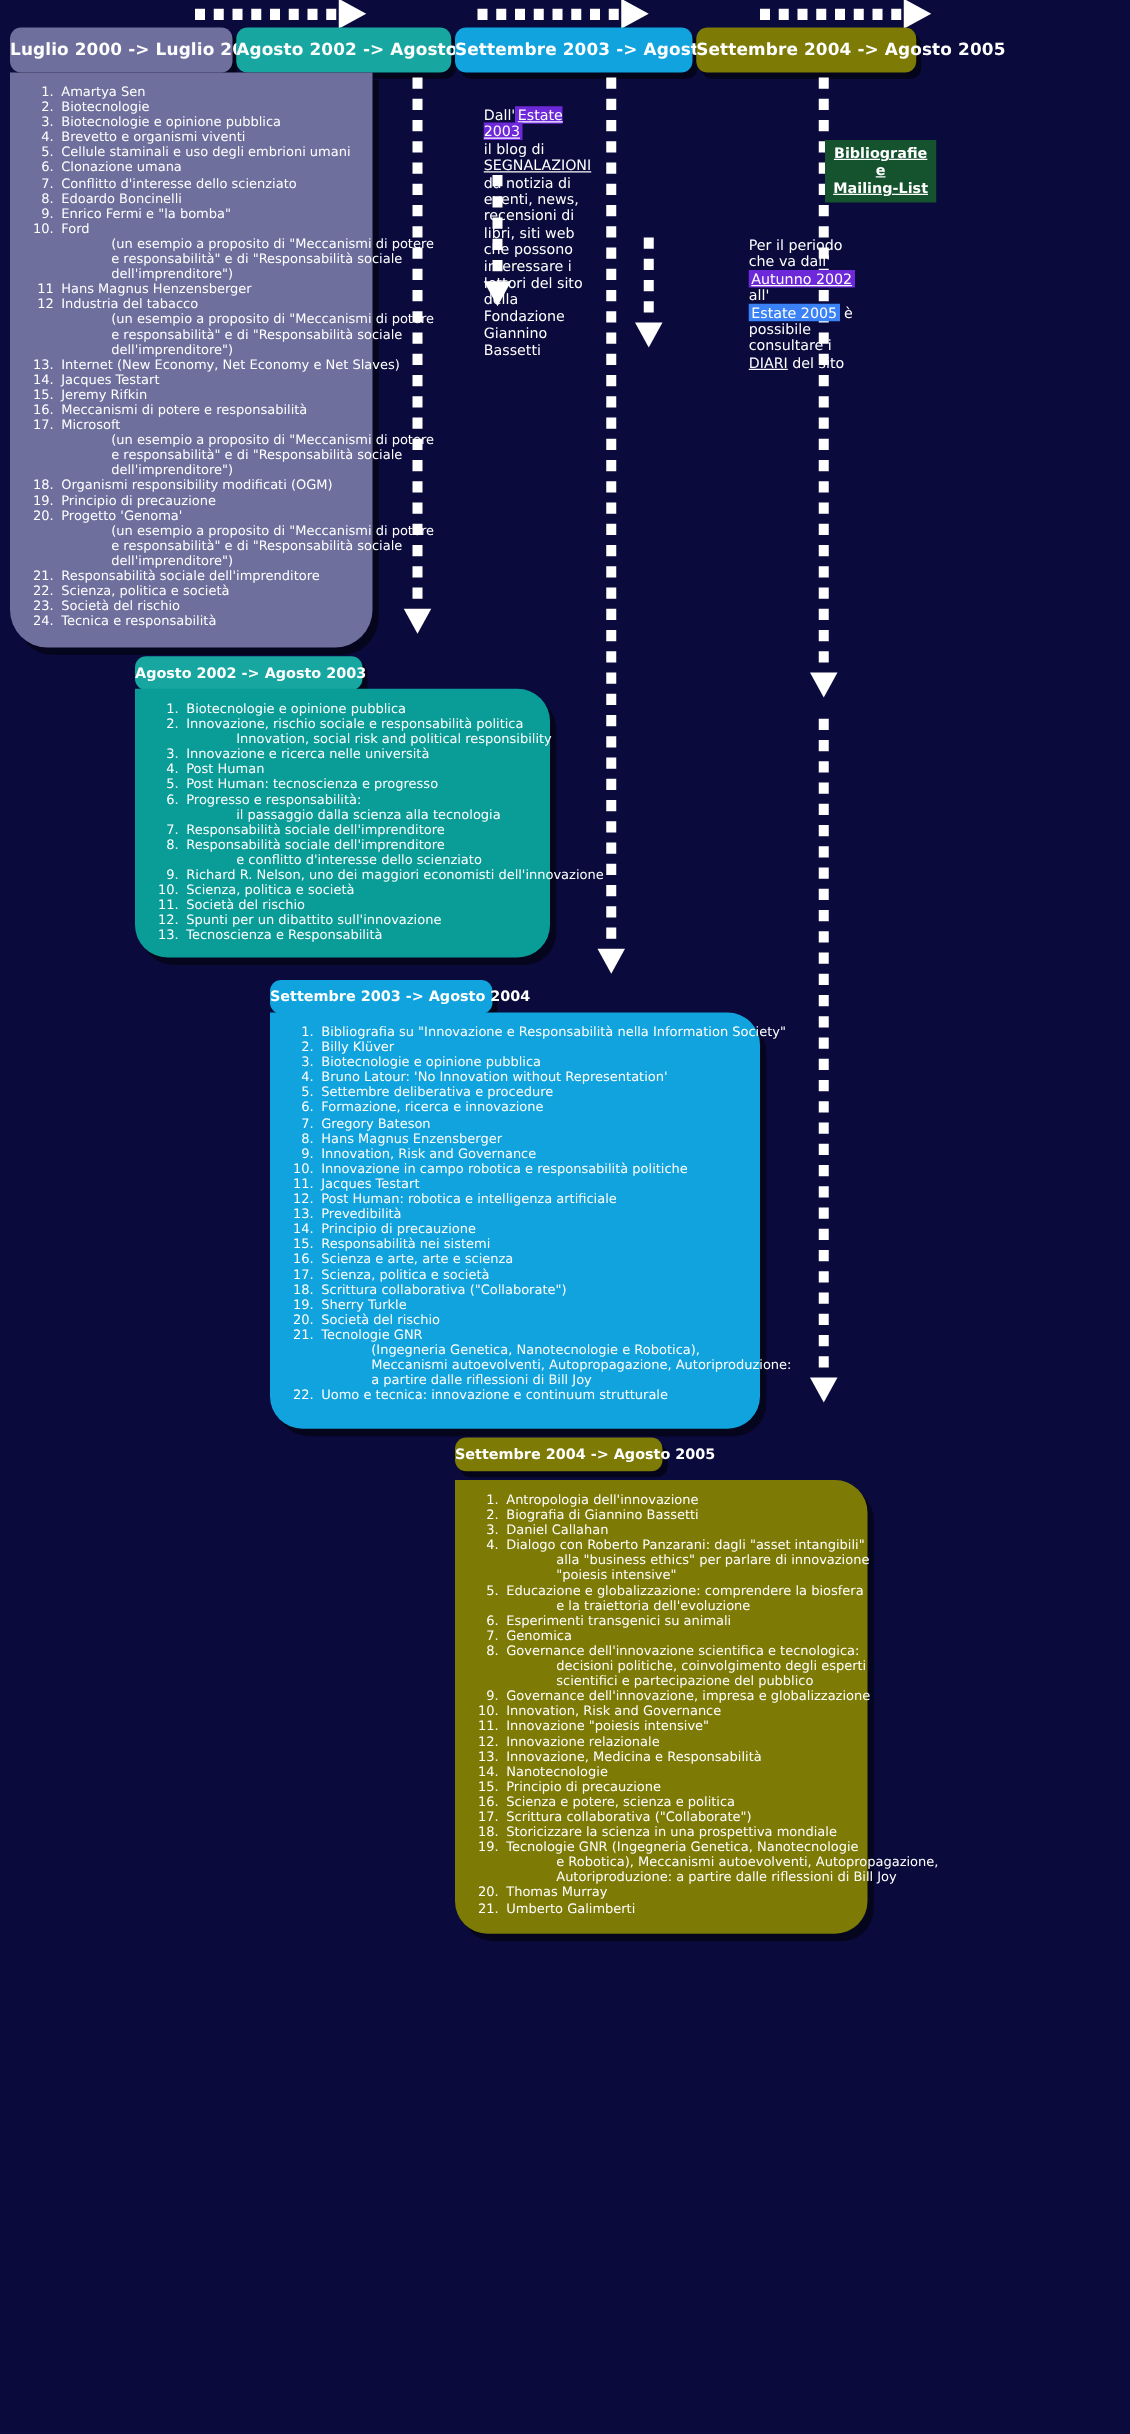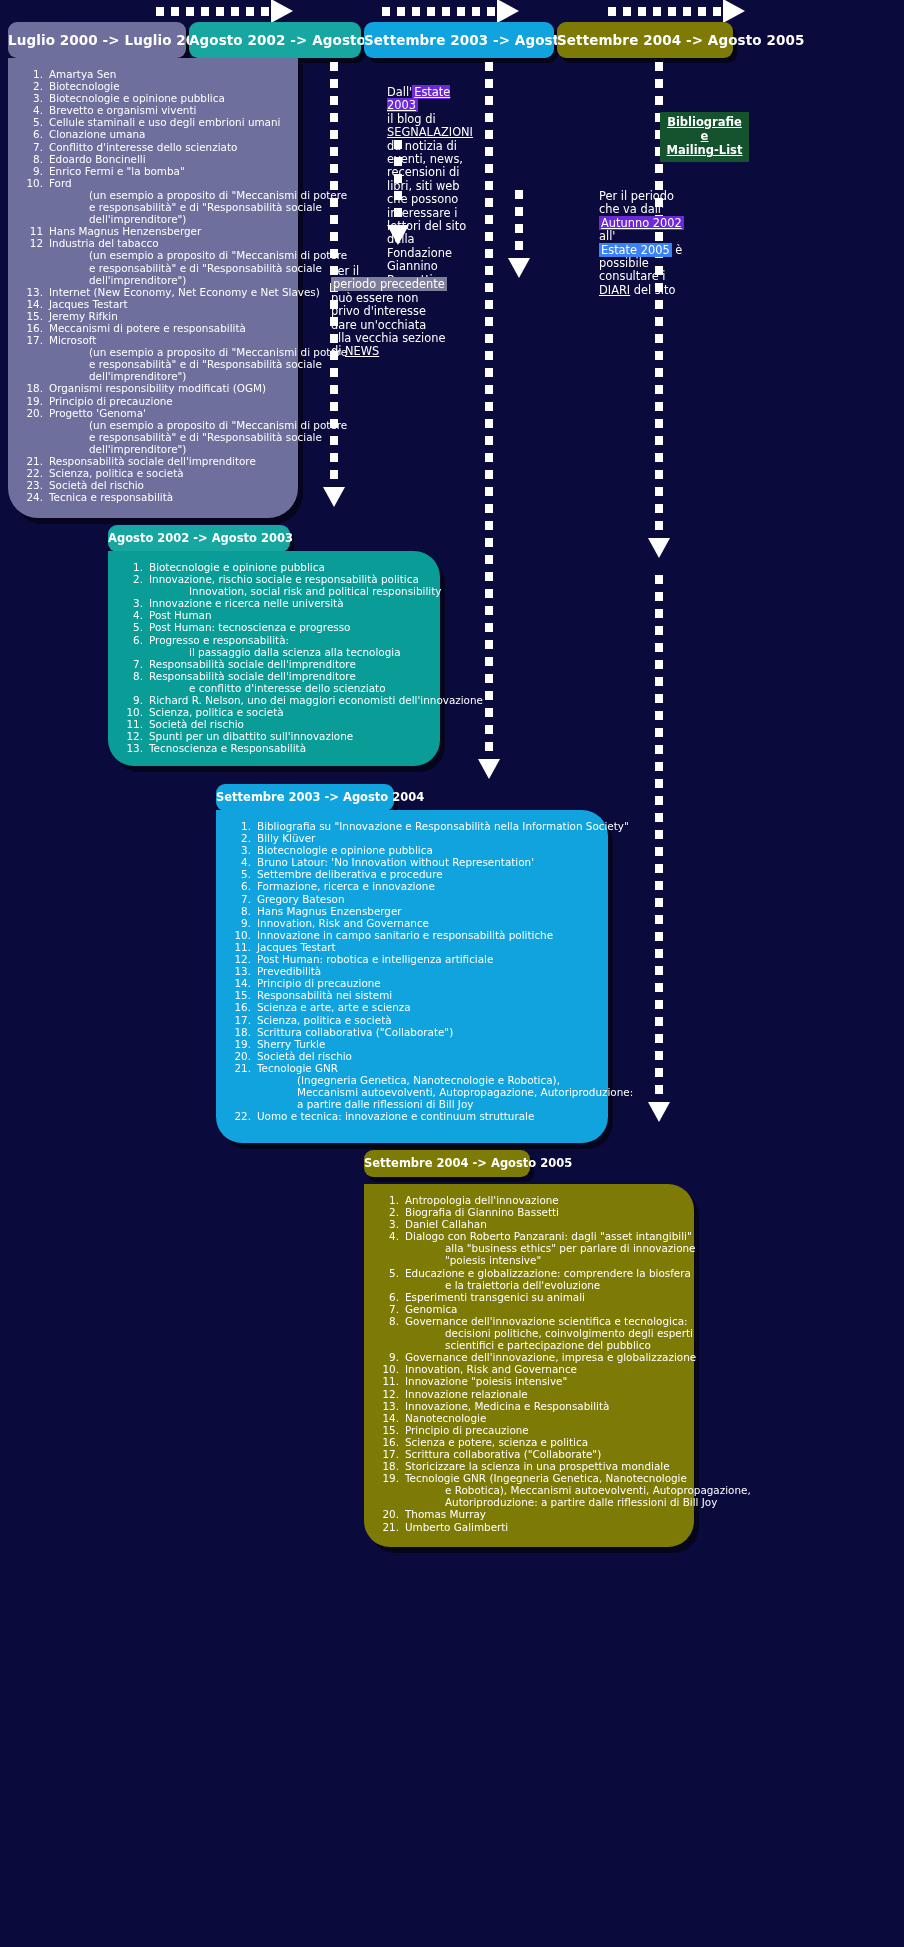--- a/index.html
+++ b/index.html
@@ -412,26 +412,20 @@
       </div>
   </div>
 
   <div class="note" id="note-blog">
     <span>Dall'</span><span class="hl hl-teal">Estate 2003</span><br>
     <span>il blog di</span><br>
     <span class="u">SEGNALAZIONI</span><br>
     <span>dà notizia di eventi, news, recensioni di libri, siti web che possono interessare i lettori del sito della Fondazione Giannino Bassetti</span>
   </div>
 
-  <div class="note" id="note-prev">
-    <span>Per il</span><br>
-    <span class="hl hl-gray">periodo precedente</span>
-    <span>può essere non privo d'interesse dare un'occhiata alla vecchia sezione di</span>
-    <span class="u">NEWS</span>
-  </div>
 
   <div class="note" id="note-diari">
     <span>Per il periodo</span><br>
     <span>che va dall'</span><br>
     <span class="hl hl-teal">Autunno 2002</span><br>
     <span>all'</span><br>
     <span class="hl hl-olive">Estate 2005</span>
     <span>è</span><br>
     <span>possibile</span><br>
     <span>consultare i</span><br>
@@ -540,21 +534,21 @@
           <li>
             <span class="num">8.</span>
             <span class="txt">Hans Magnus Enzensberger</span>
           </li>
           <li>
             <span class="num">9.</span>
             <span class="txt">Innovation, Risk and Governance</span>
           </li>
           <li>
             <span class="num">10.</span>
-            <span class="txt">Innovazione in campo sanitario e responsabilità politiche</span>
+            <span class="txt">Innovazione in campo robotica e responsabilità politiche</span>
           </li>
           <li>
             <span class="num">11.</span>
             <span class="txt">Jacques Testart</span>
           </li>
           <li>
             <span class="num">12.</span>
             <span class="txt">Post Human: robotica e intelligenza artificiale</span>
           </li>
           <li>

